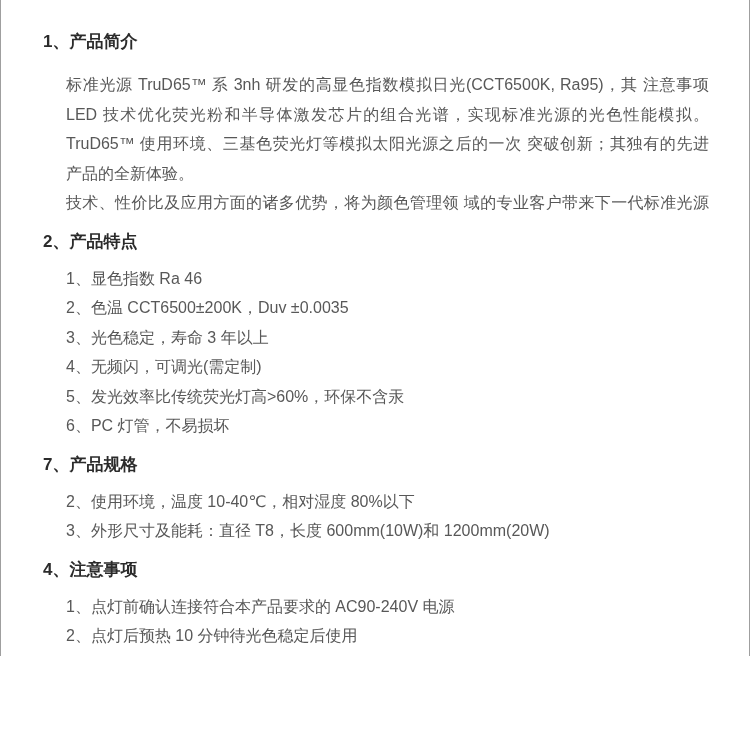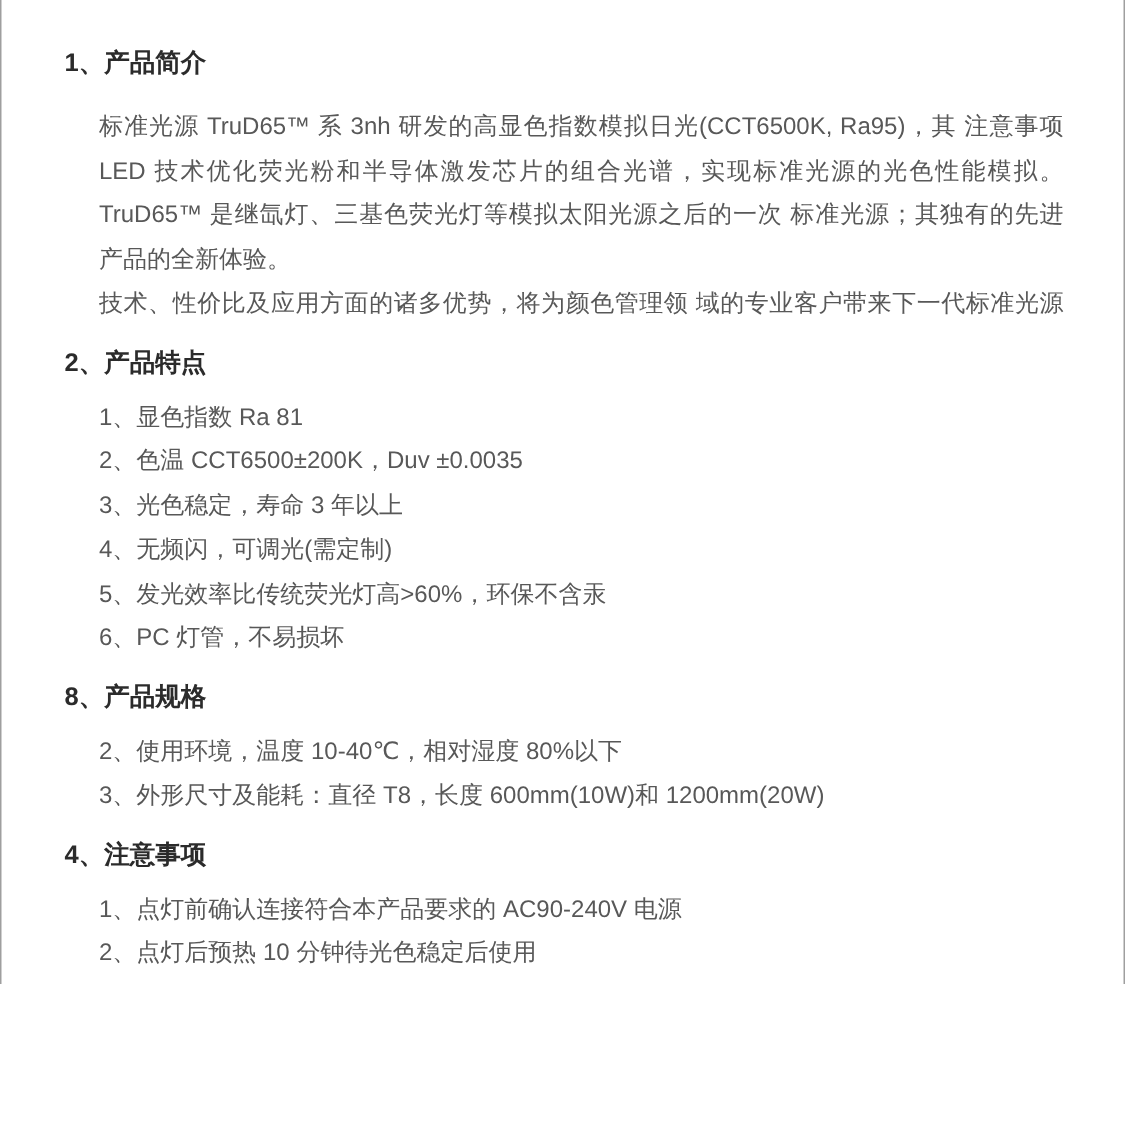--- a/index.html
+++ b/index.html
@@ -54,40 +54,40 @@
 </head>
 <body>
 
 <div class="page">
 
   <div class="section">
     <h2 class="sec-heading">1、产品简介</h2>
     <div class="para">
       <div class="pline">标准光源 TruD65™ 系 3nh 研发的高显色指数模拟日光(CCT6500K, Ra95)，其 注意事项</div>
       <div class="pline">LED 技术优化荧光粉和半导体激发芯片的组合光谱，实现标准光源的光色性能模拟。</div>
-      <div class="pline">TruD65™ 是继氙灯、三基色荧光灯等模拟太阳光源之后的一次 标准光源；其独有的先进</div>
+      <div class="pline">TruD65™ 使用环境、三基色荧光灯等模拟太阳光源之后的一次 突破创新；其独有的先进</div>
       <div class="pline last">产品的全新体验。</div>
       <div class="pline">技术、性价比及应用方面的诸多优势，将为颜色管理领 域的专业客户带来下一代标准光源</div>
     </div>
   </div>
 
   <div class="section">
     <h2 class="sec-heading">2、产品特点</h2>
     <div class="list">
-      <div class="list-item">1、显色指数 Ra 81</div>
+      <div class="list-item">1、显色指数 Ra 46</div>
       <div class="list-item">2、色温 CCT6500±200K，Duv ±0.0035</div>
       <div class="list-item">3、光色稳定，寿命 3 年以上</div>
       <div class="list-item">4、无频闪，可调光(需定制)</div>
       <div class="list-item">5、发光效率比传统荧光灯高&gt;60%，环保不含汞</div>
       <div class="list-item">6、PC 灯管，不易损坏</div>
     </div>
   </div>
 
   <div class="section">
-    <h2 class="sec-heading">8、产品规格</h2>
+    <h2 class="sec-heading">7、产品规格</h2>
     <div class="list">
       <div class="list-item">2、使用环境，温度 10-40℃，相对湿度 80%以下</div>
       <div class="list-item">3、外形尺寸及能耗：直径 T8，长度 600mm(10W)和 1200mm(20W)</div>
     </div>
   </div>
 
   <div class="section">
     <h2 class="sec-heading">4、注意事项</h2>
     <div class="list">
       <div class="list-item">1、点灯前确认连接符合本产品要求的 AC90-240V 电源</div>

